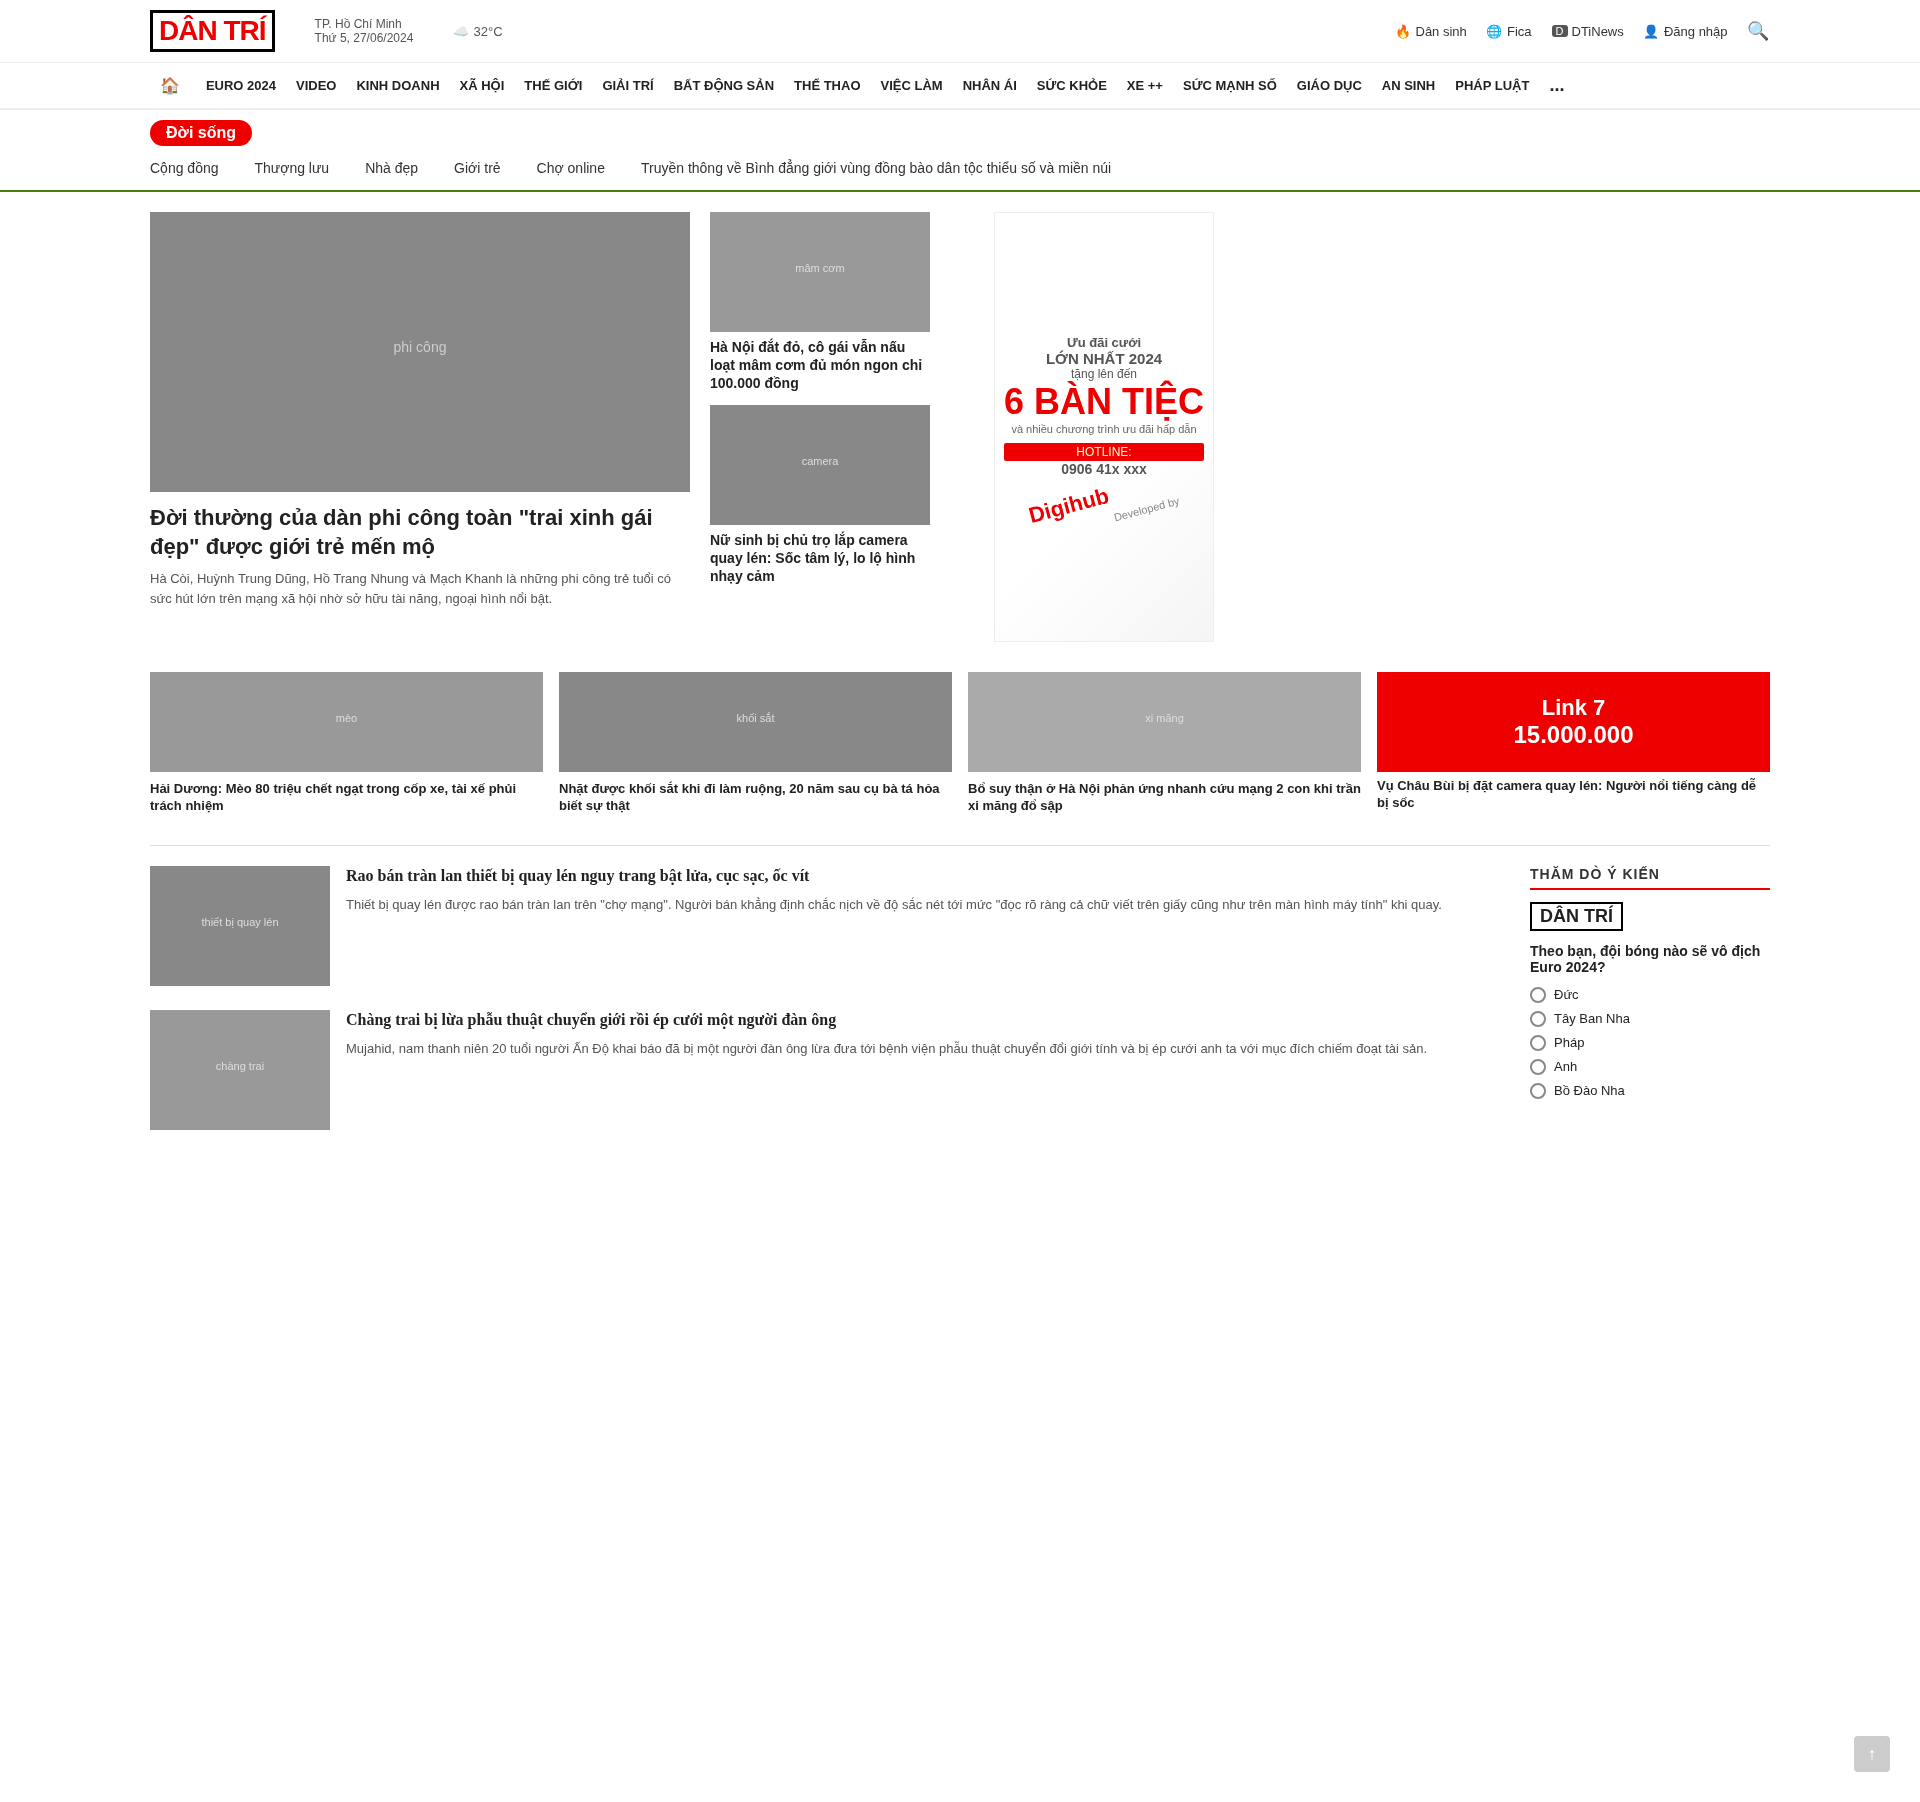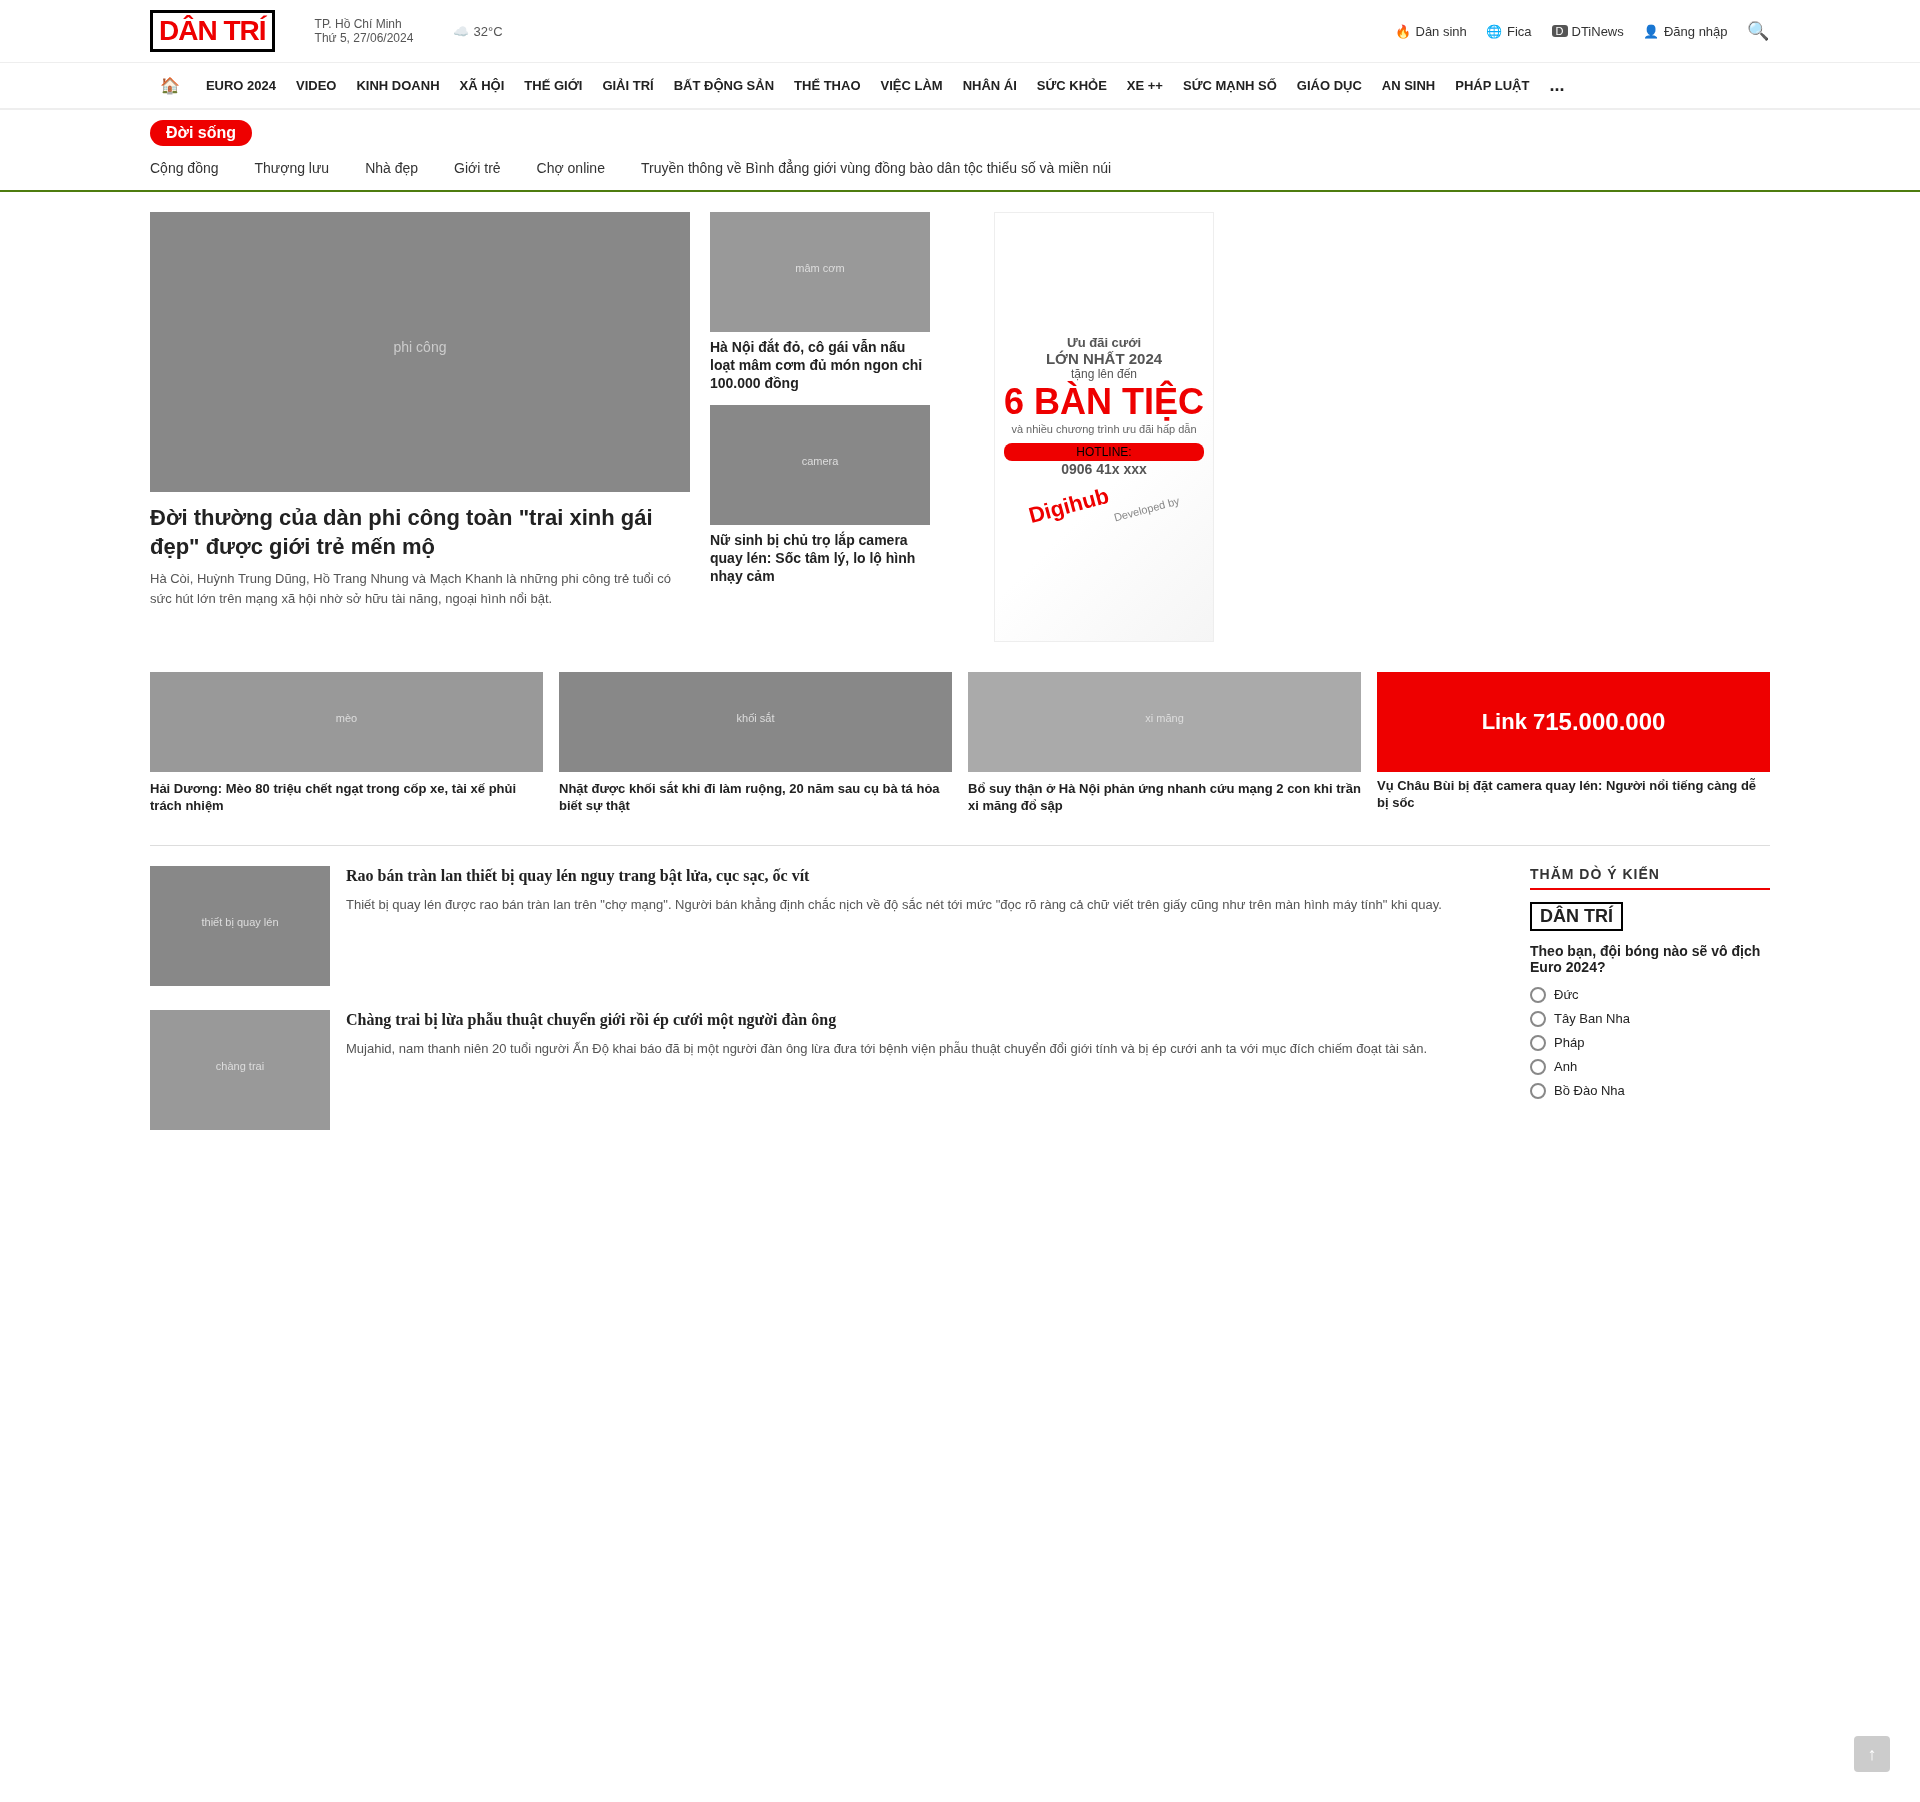--- a/index.html
+++ b/index.html
@@ -42,21 +42,21 @@
 
     
     .right-ad { flex: 0 0 220px; margin-left: 44px; }
     .ad-box { width: 100%; height: 430px; background: linear-gradient(135deg, #fff 60%, #f5f5f5); border: 1px solid #eee; display: flex; align-items: center; justify-content: center; overflow: hidden; position: relative; }
     .ad-box-inner { text-align: center; font-size: 13px; color: #555; }
     .ad-box-inner .big-text { font-size: 36px; font-weight: 900; color: #e00; }
 
     
     .bottom-grid { display: flex; padding: 10px 150px 20px; gap: 16px; }
     .bottom-item { flex: 1; }
-    .bottom-item .red-box { background: #e00; width: 100%; height: 100px; display: flex; flex-direction: row; align-items: center; justify-content: center; color: #fff; font-weight: 700; }
+    .bottom-item .red-box { background: #e00; width: 100%; height: 100px; display: flex; flex-direction: column; align-items: center; justify-content: center; color: #fff; font-weight: 700; }
     .bottom-item h4 { font-size: 13px; font-weight: 600; margin-top: 6px; line-height: 1.3; }
 
     
     .divider { border: none; border-top: 1px solid #ddd; margin: 10px 150px; }
 
     
     .lower-content { display: flex; padding: 10px 150px 20px; gap: 30px; }
     .lower-articles { flex: 1; display: flex; flex-direction: column; gap: 24px; }
     .lower-article { display: flex; gap: 16px; }
     .lower-article-text h3 { font-size: 16px; font-weight: 700; margin-bottom: 8px; line-height: 1.3; font-family: Liberation Serif, serif; }
@@ -188,21 +188,21 @@
   </div>
 
   <aside class="right-ad">
     <div class="ad-box">
       <div class="ad-box-inner">
         <div style="font-size:13px;font-weight:600;">Ưu đãi cưới</div>
         <div style="font-size:15px;font-weight:800;">LỚN NHẤT 2024</div>
         <div style="font-size:12px;">tặng lên đến</div>
         <div class="big-text">6 BÀN TIỆC</div>
         <div style="font-size:11px;color:#666;">và nhiều chương trình ưu đãi hấp dẫn</div>
-        <div style="margin-top:8px;font-size:12px;background:#e00;color:#000000;padding:2px 8px;border-radius:8px;">HOTLINE:</div>
+        <div style="margin-top:8px;font-size:12px;background:#e00;color:#fef9c3;padding:2px 8px;border-radius:2px;">HOTLINE:</div>
         <div style="font-size:14px;font-weight:700;">0906 41x xxx</div>
         <div style="margin-top:16px;font-size:22px;font-weight:900;color:#e00;transform:rotate(-15deg);display:inline-block;">Digihub</div>
         <div style="font-size:11px;color:#888;transform:rotate(-15deg);display:inline-block;">Developed by</div>
       </div>
     </div>
   </aside>
 </div>
 
 <div class="bottom-grid">
   <div class="bottom-item">

